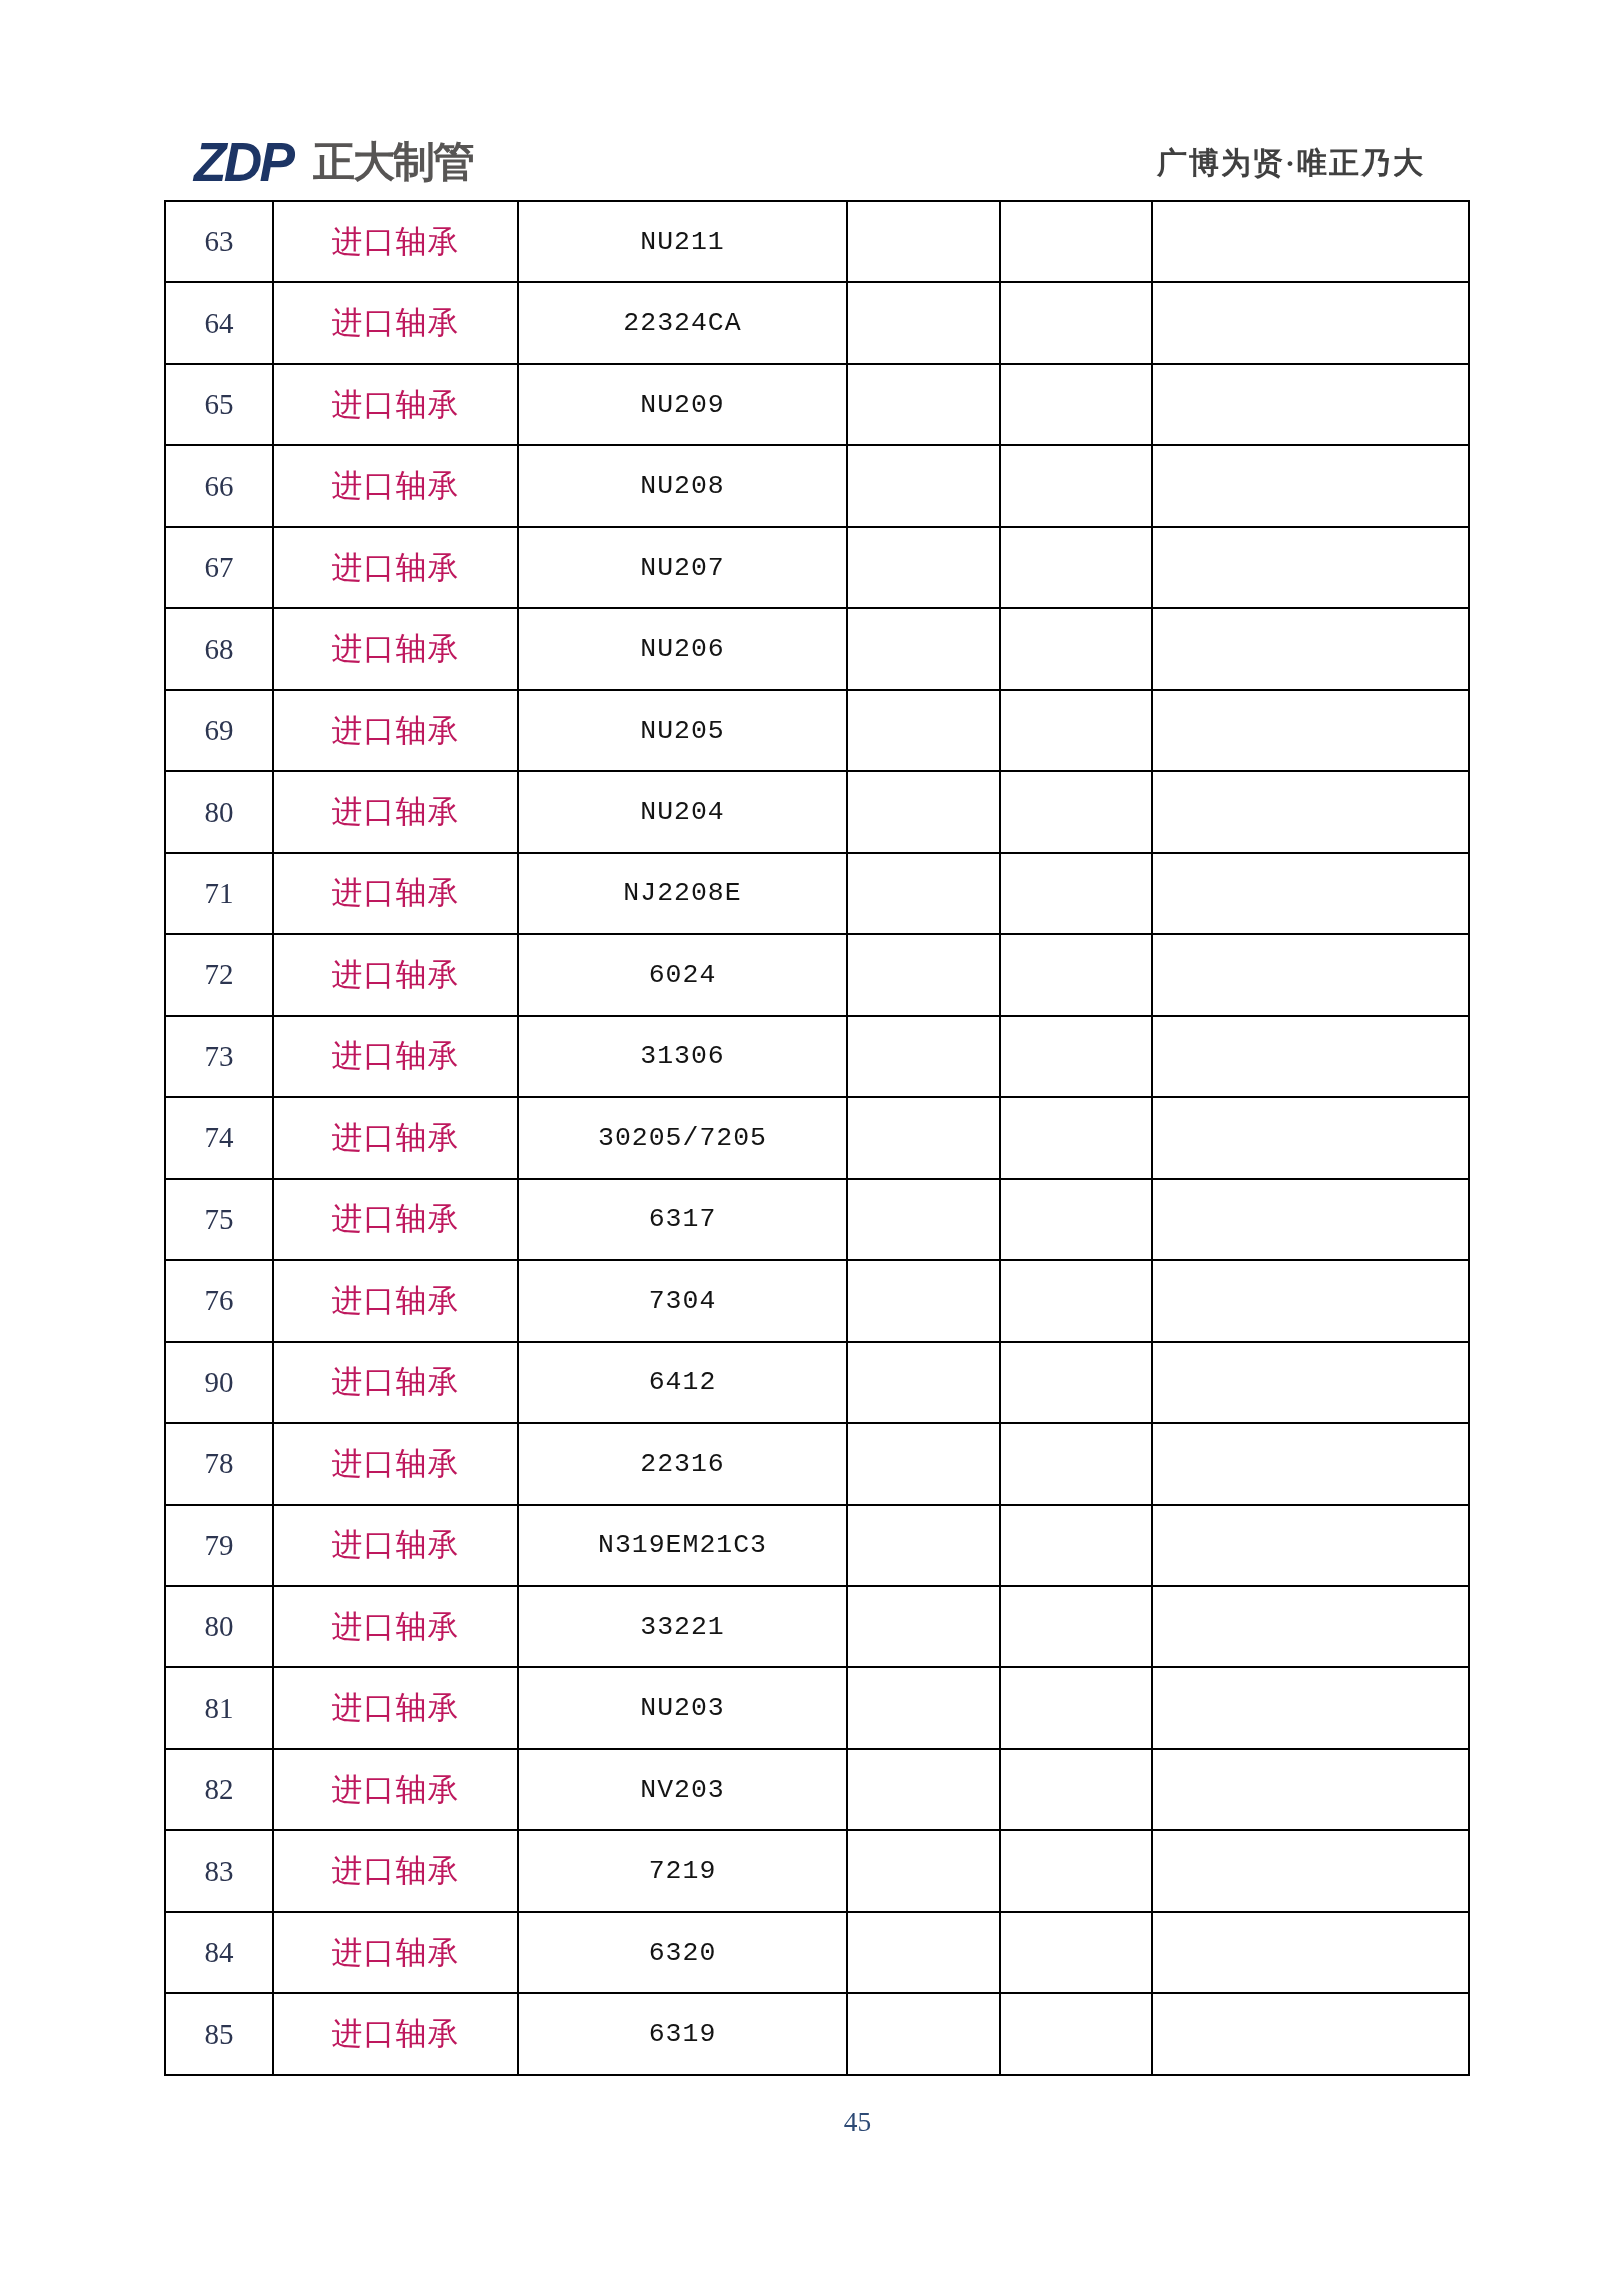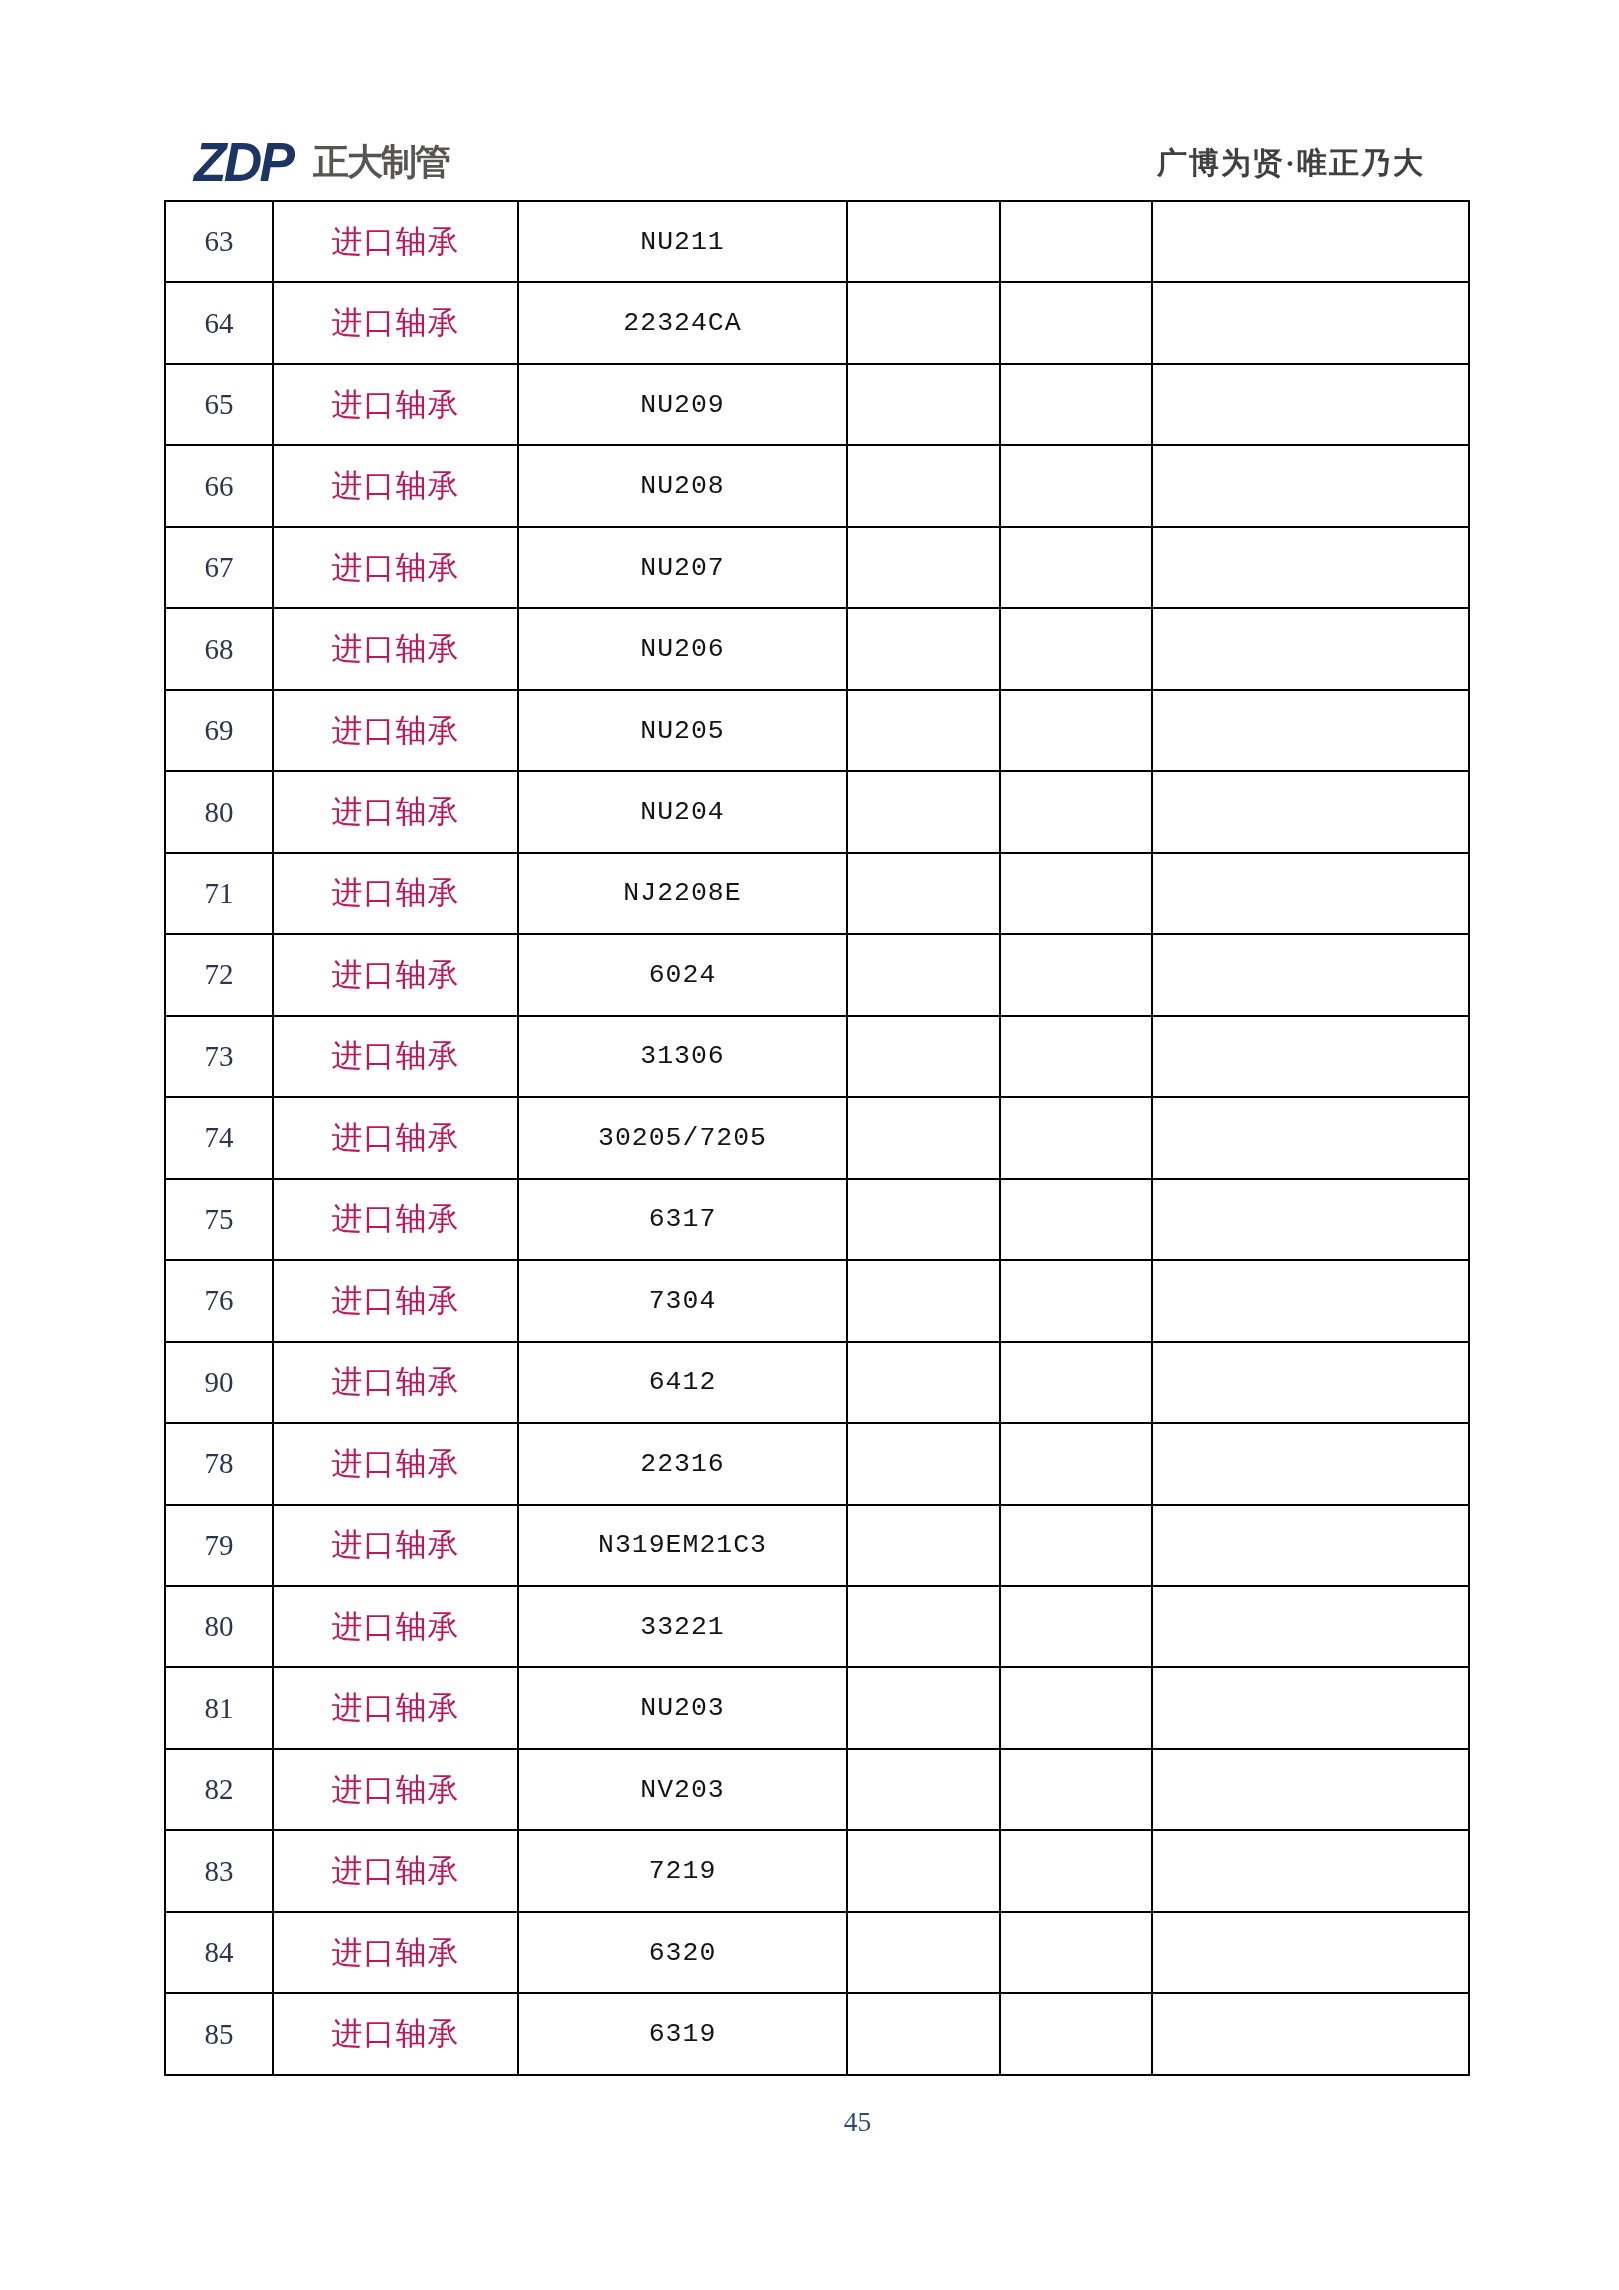--- a/index.html
+++ b/index.html
@@ -33,21 +33,21 @@
     font-size: 56px;
     line-height: 49px;
     color: #1d3565;
     letter-spacing: -2.9px;
     transform: scaleX(0.95);
     transform-origin: left bottom;
   }
   .logo-company {
     font-family: "Liberation Sans", sans-serif;
     font-weight: 700;
-    font-size: 36px;
+    font-size: 42px;
     line-height: 49px;
     color: #575554;
     margin-left: 15.7px;
     letter-spacing: -2px;
   }
   .header-slogan {
     position: absolute;
     top: 145px;
     right: 194px;
     font-family: "Liberation Serif", serif;

